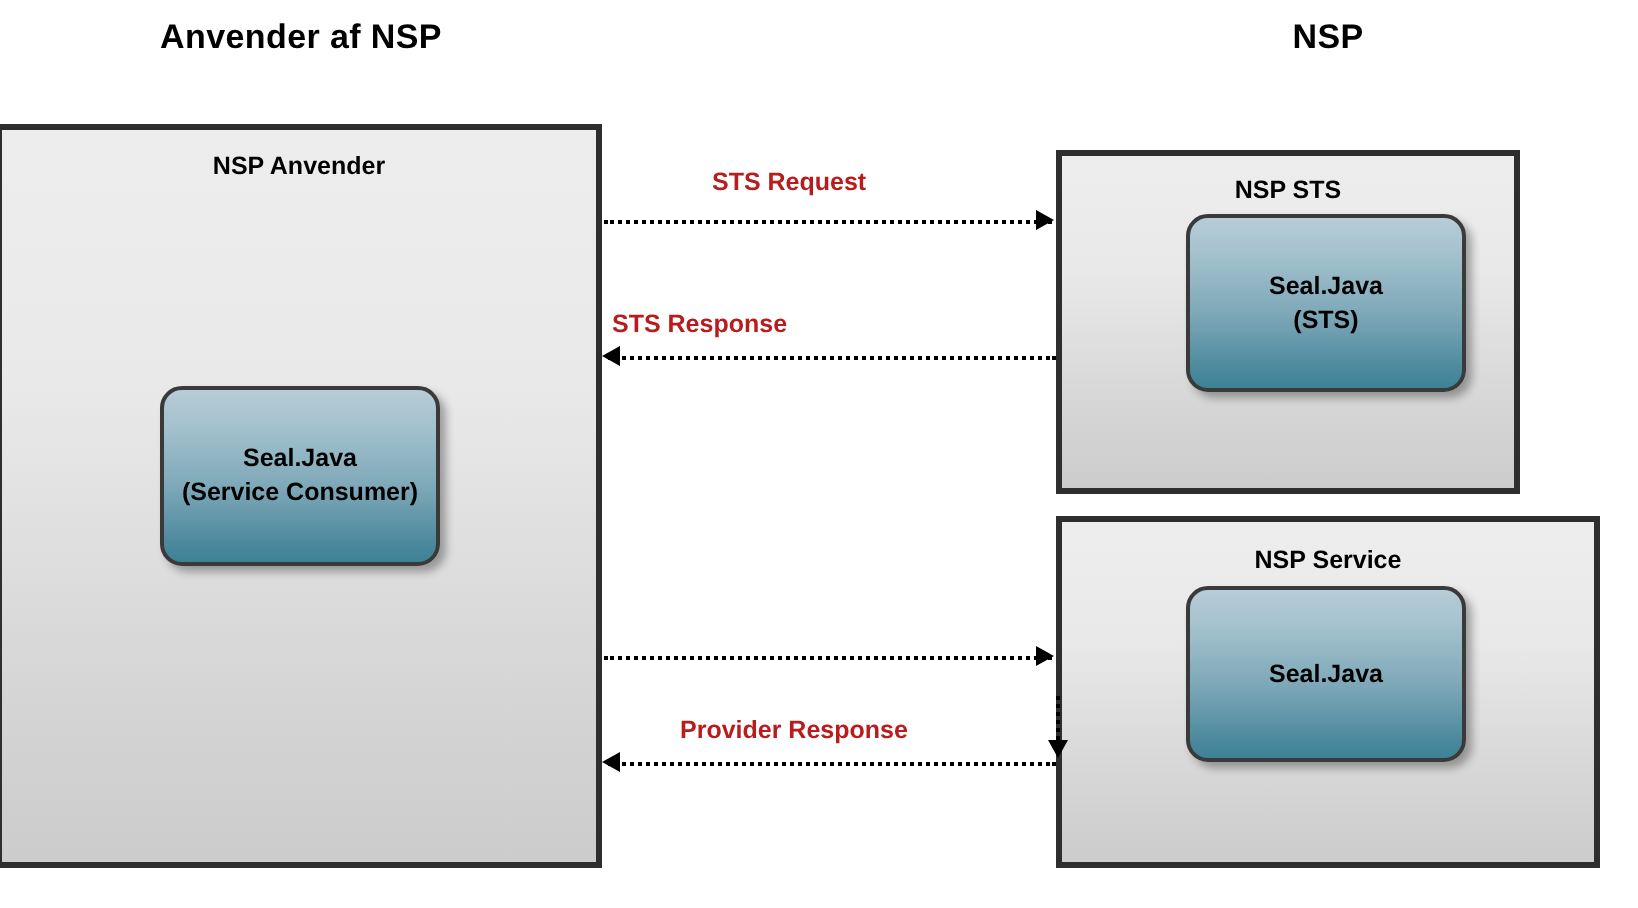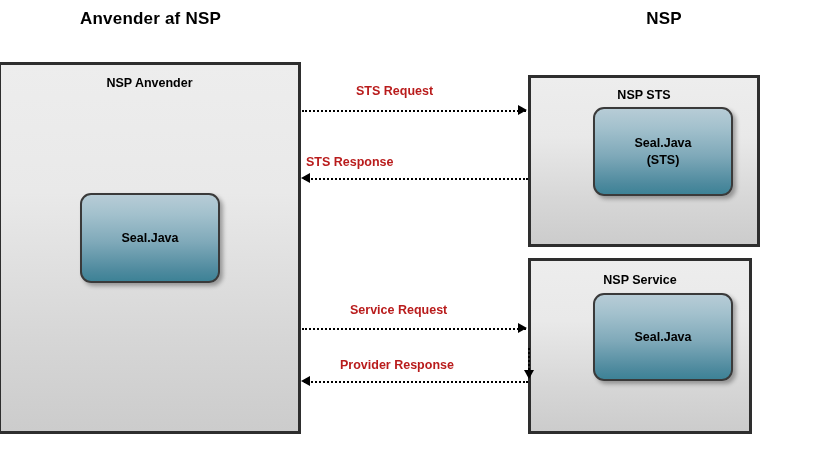--- a/index.html
+++ b/index.html
@@ -49,21 +49,21 @@
     color: #000000;
     white-space: nowrap;
   }
 
   #zone-anvender { left: -2px; top: 62px;  width: 303px; height: 372px; }
   #zone-anvender .zone-label { top: 11px; }
 
   #zone-sts      { left: 528px; top: 75px;  width: 232px; height: 172px; }
   #zone-sts .zone-label { top: 10px; }
 
-  #zone-service  { left: 528px; top: 258px; width: 224px; height: 176px; }
+  #zone-service  { left: 528px; top: 258px; width: 272px; height: 176px; }
   #zone-service .zone-label { top: 12px; }
 
   
   .component {
     position: absolute;
     box-sizing: border-box;
     border: 2px solid #3a3a3a;
     border-radius: 11px;
     background: linear-gradient(to bottom, #b7ccd6 0%, #a3c1cd 22%, #7fa9b9 55%, #4e8a9e 88%, #3d8296 100%);
     box-shadow: 3px 3px 4px rgba(0,0,0,0.32);
@@ -165,40 +165,40 @@
   <div id="zone-sts" class="zone">
     <div class="zone-label">NSP STS</div>
   </div>
 
   <div id="zone-service" class="zone">
     <div class="zone-label">NSP Service</div>
   </div>
 
   <div id="comp-consumer" class="component">
     <div class="line">Seal.Java</div>
+    <div class="line">(Service Consumer)</div>
   </div>
 
   <div id="comp-sts" class="component">
     <div class="line">Seal.Java</div>
     <div class="line">(STS)</div>
   </div>
 
   <div id="comp-provider" class="component">
     <div class="line">Seal.Java</div>
   </div>
 
   <div id="label-sts-request" class="conn-label">STS Request</div>
   <div id="line-sts-request" class="conn-line"></div>
   <div id="head-sts-request" class="arrow-head arrow-right"></div>
 
   <div id="label-sts-response" class="conn-label">STS Response</div>
   <div id="line-sts-response" class="conn-line"></div>
   <div id="head-sts-response" class="arrow-head arrow-left"></div>
 
-  <div id="label-svc-request" class="conn-label">Service Request</div>
   <div id="line-svc-request" class="conn-line"></div>
   <div id="head-svc-request" class="arrow-head arrow-right"></div>
 
   <div id="label-svc-response" class="conn-label">Provider Response</div>
   <div id="vline-svc-response" class="conn-vline"></div>
   <div id="vhead-svc-response" class="arrow-head arrow-down"></div>
   <div id="line-svc-response" class="conn-line"></div>
   <div id="head-svc-response" class="arrow-head arrow-left"></div>
 
 </div>

